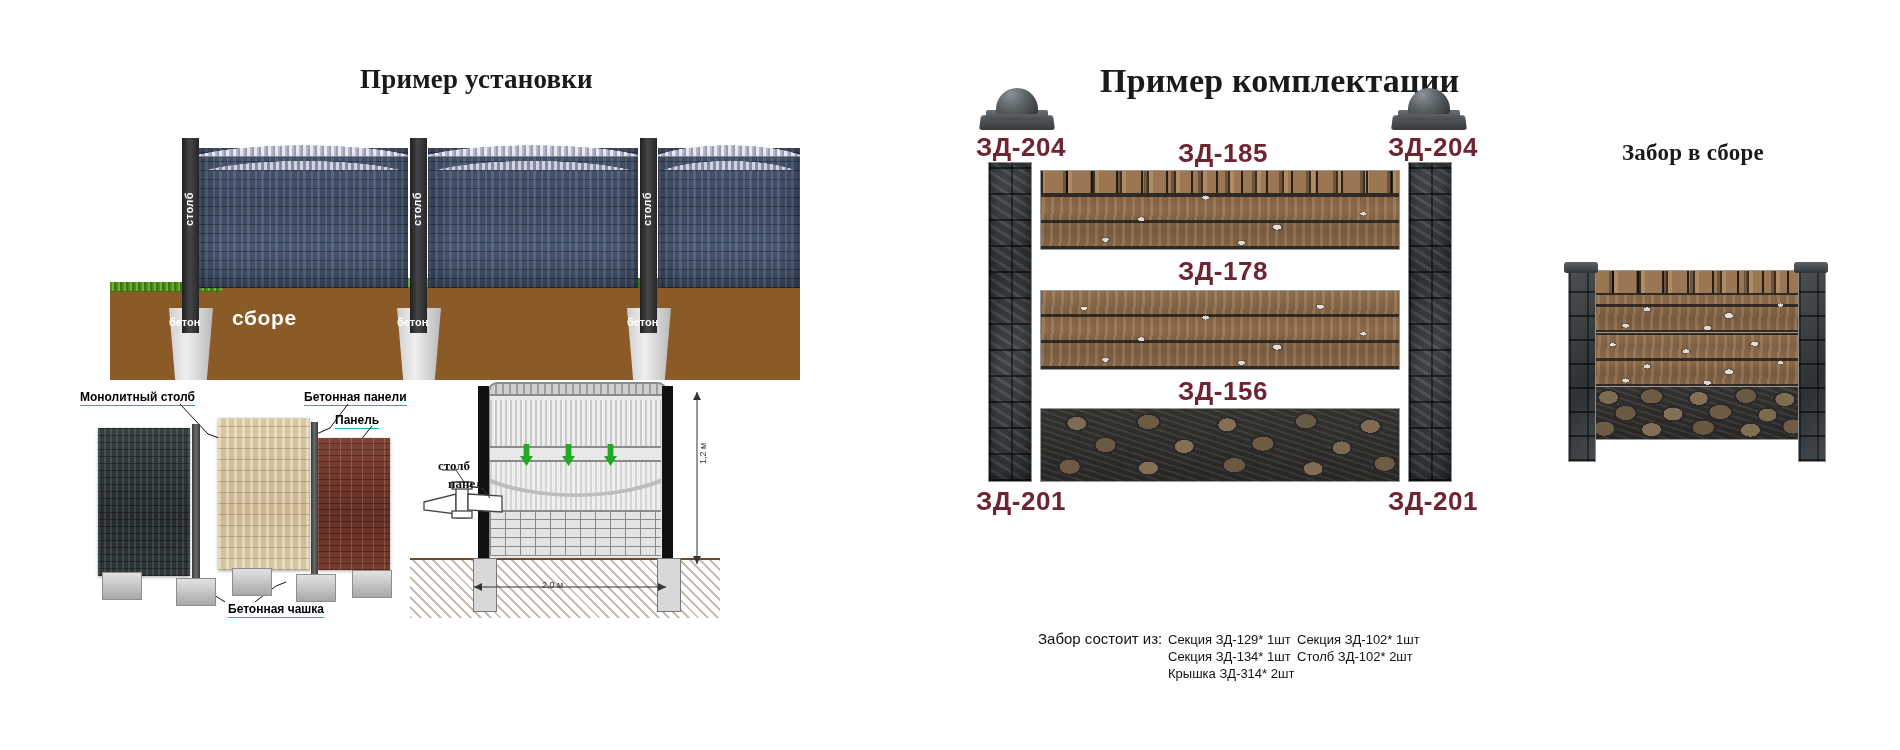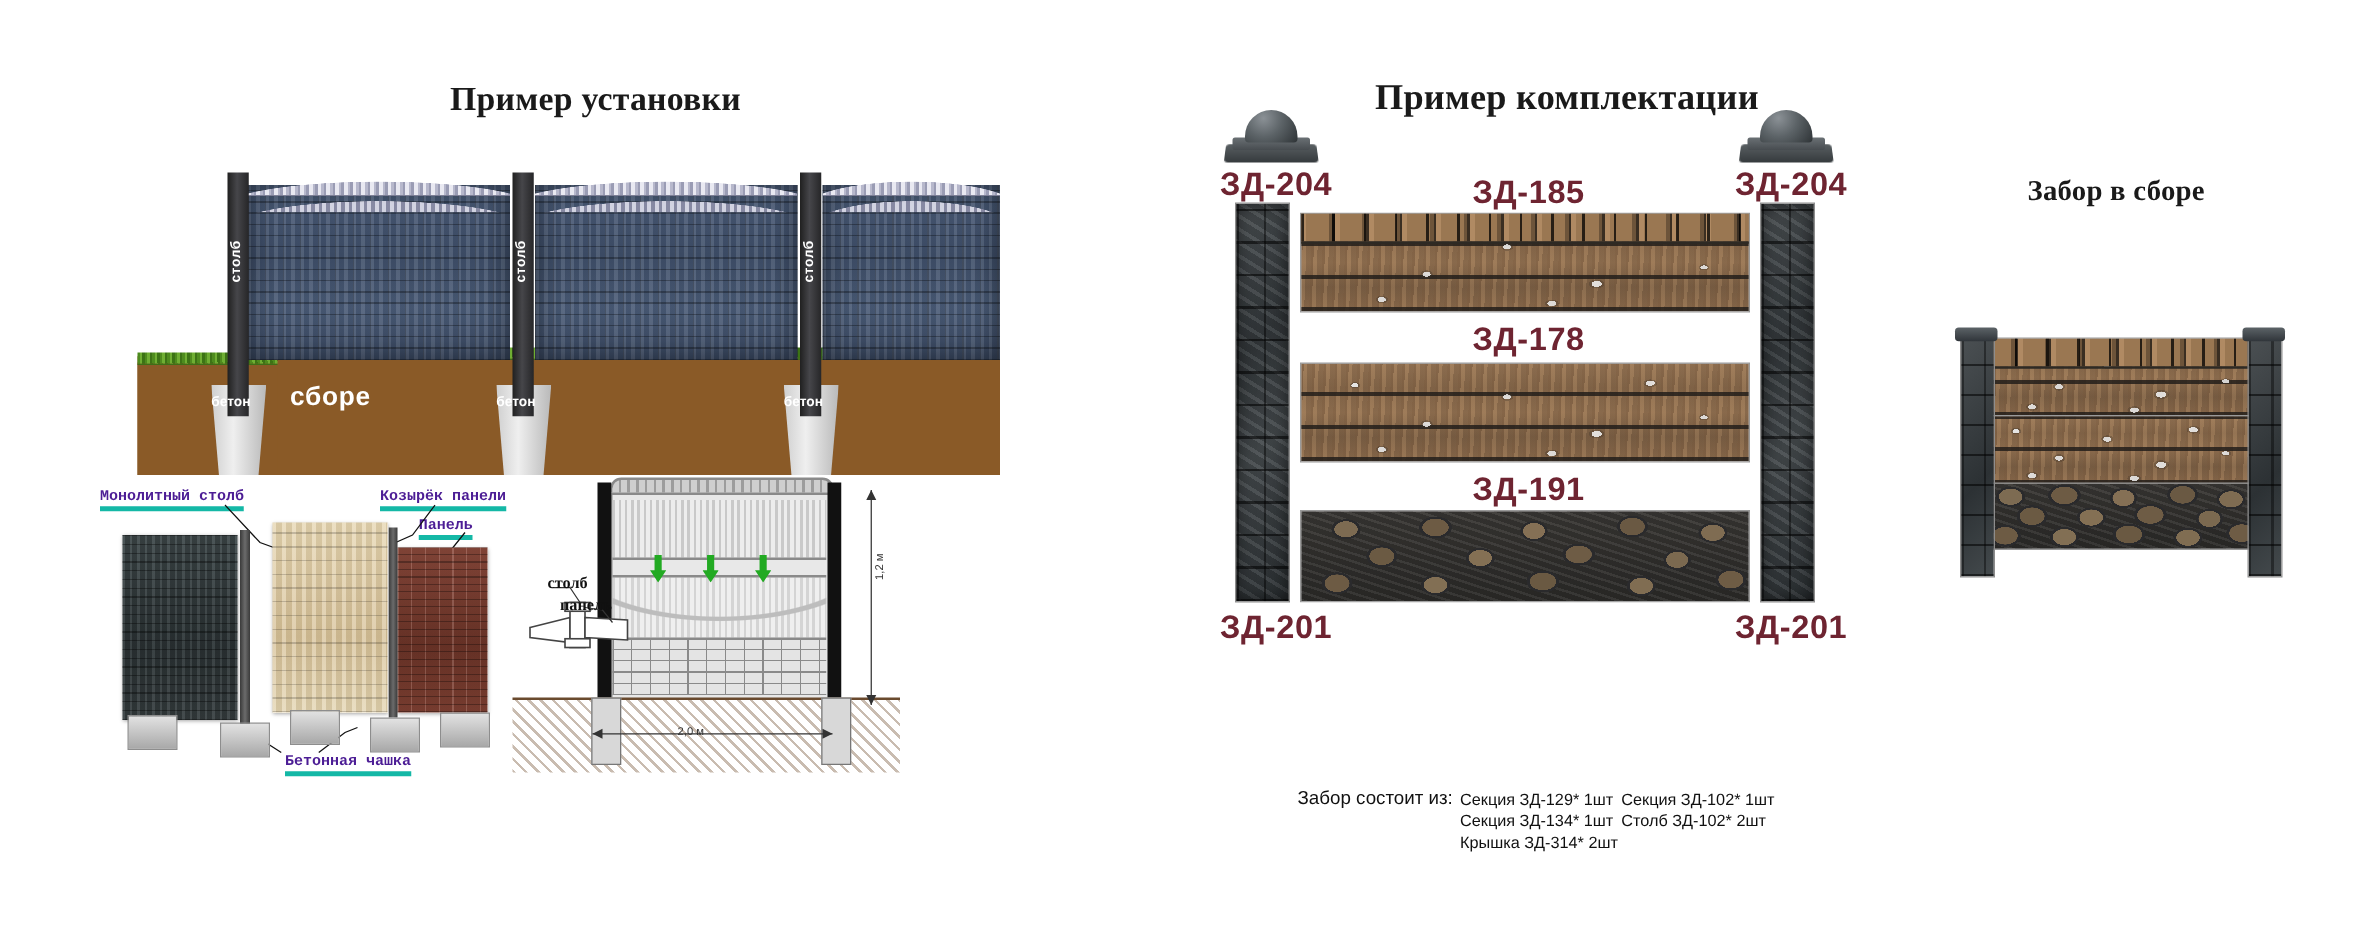--- a/index.html
+++ b/index.html
@@ -10,21 +10,21 @@
     -webkit-font-smoothing:antialiased;
   }
   .abs{position:absolute;}
 
   
   .h-serif{
     font-family:"Liberation Serif", serif;
     font-weight:700;color:#1a1a1a;white-space:nowrap;
   }
   .title-install{font-size:27px;left:360px;top:64px;letter-spacing:.2px;}
-  .title-kit{font-size:29px;left:1100px;top:62px;letter-spacing:.2px;}
+  .title-kit{font-size:34px;left:1100px;top:62px;letter-spacing:.2px;}
   .title-assembled{font-size:23px;left:1622px;top:140px;letter-spacing:.2px;}
 
   
   .code{
     font-family:"Liberation Sans", sans-serif;
     font-weight:700;color:#6e2431;font-size:26px;white-space:nowrap;
     letter-spacing:.5px;
   }
 
   
@@ -89,22 +89,22 @@
   .concrete-label{
     position:absolute;color:#fff;font-size:11px;font-weight:700;z-index:7;white-space:nowrap;
   }
   .ground-label{
     position:absolute;color:#fff;font-size:21px;font-weight:700;letter-spacing:.6px;z-index:7;
   }
 
   
   #exploded{left:80px;top:390px;width:340px;height:230px;}
   .lead-label{
-    position:absolute;font-family:Liberation Mono, monospace;font-size:12px;
-    font-weight:700;color:#4c1d95;white-space:nowrap;border-bottom:4px solid #14b8a6;
+    position:absolute;font-family:Liberation Sans, sans-serif;font-size:12px;
+    font-weight:700;color:#000000;white-space:nowrap;border-bottom:1px solid #14b8a6;
     padding-bottom:1px;
   }
   .exp-panel{position:absolute;box-shadow:0 1px 3px rgba(0,0,0,.35);}
   .exp-slate{
     background:
       repeating-linear-gradient(0deg,rgba(0,0,0,.35) 0 1px,transparent 1px 7px),
       repeating-linear-gradient(90deg,rgba(255,255,255,.06) 0 2px,rgba(0,0,0,.18) 2px 6px),
       linear-gradient(180deg,#414b4d,#2e3638 60%,#394143);
   }
   .exp-sand{
@@ -343,21 +343,21 @@
 
   <div class="concrete" style="left:517px;"></div>
   <div class="concrete-label" style="left:517px;top:186px;">бетон</div>
 
   <div class="ground-label" style="left:122px;top:176px;">сборе</div>
 </div>
 
 <div class="abs" id="exploded">
 
   <div class="lead-label" style="left:0px;top:0px;">Монолитный столб</div>
-  <div class="lead-label" style="left:224px;top:0px;">Козырёк панели</div>
+  <div class="lead-label" style="left:224px;top:0px;">Бетонная панели</div>
   <div class="lead-label" style="left:255px;top:23px;">Панель</div>
   <div class="lead-label" style="left:148px;top:212px;">Бетонная чашка</div>
 
   <svg class="abs" style="left:0;top:0;width:340px;height:230px;pointer-events:none;">
     <polyline points="100,14 128,44 150,52" fill="none" stroke="#111" stroke-width="1"></polyline>
     <polyline points="268,14 250,38 232,46" fill="none" stroke="#111" stroke-width="1"></polyline>
     <polyline points="292,36 276,56 262,64" fill="none" stroke="#111" stroke-width="1"></polyline>
     <polyline points="145,212 120,196 104,192" fill="none" stroke="#111" stroke-width="1"></polyline>
     <polyline points="175,212 196,196 206,192" fill="none" stroke="#111" stroke-width="1"></polyline>
   </svg>
@@ -450,21 +450,21 @@
 
   <div class="code abs" style="left:198px;top:48px;">ЗД-185</div>
   <div class="panel-wood" style="left:60px;top:80px;width:358px;height:78px;">
     <div class="log-top"></div>
     <div class="log-top-round"></div>
   </div>
 
   <div class="code abs" style="left:198px;top:166px;">ЗД-178</div>
   <div class="panel-wood" style="left:60px;top:200px;width:358px;height:78px;"></div>
 
-  <div class="code abs" style="left:198px;top:286px;">ЗД-191</div>
+  <div class="code abs" style="left:198px;top:286px;">ЗД-156</div>
   <div class="panel-rubble" style="left:60px;top:318px;width:358px;height:72px;"></div>
 </div>
 
 <div id="bom">
   <div class="bom-head">Забор состоит из:</div>
 
   <div class="bom-col" style="left:130px;">
     <div class="bom-line">Секция ЗД-129* 1шт</div>
     <div class="bom-line">Секция ЗД-134* 1шт</div>
     <div class="bom-line">Крышка ЗД-314* 2шт</div>

